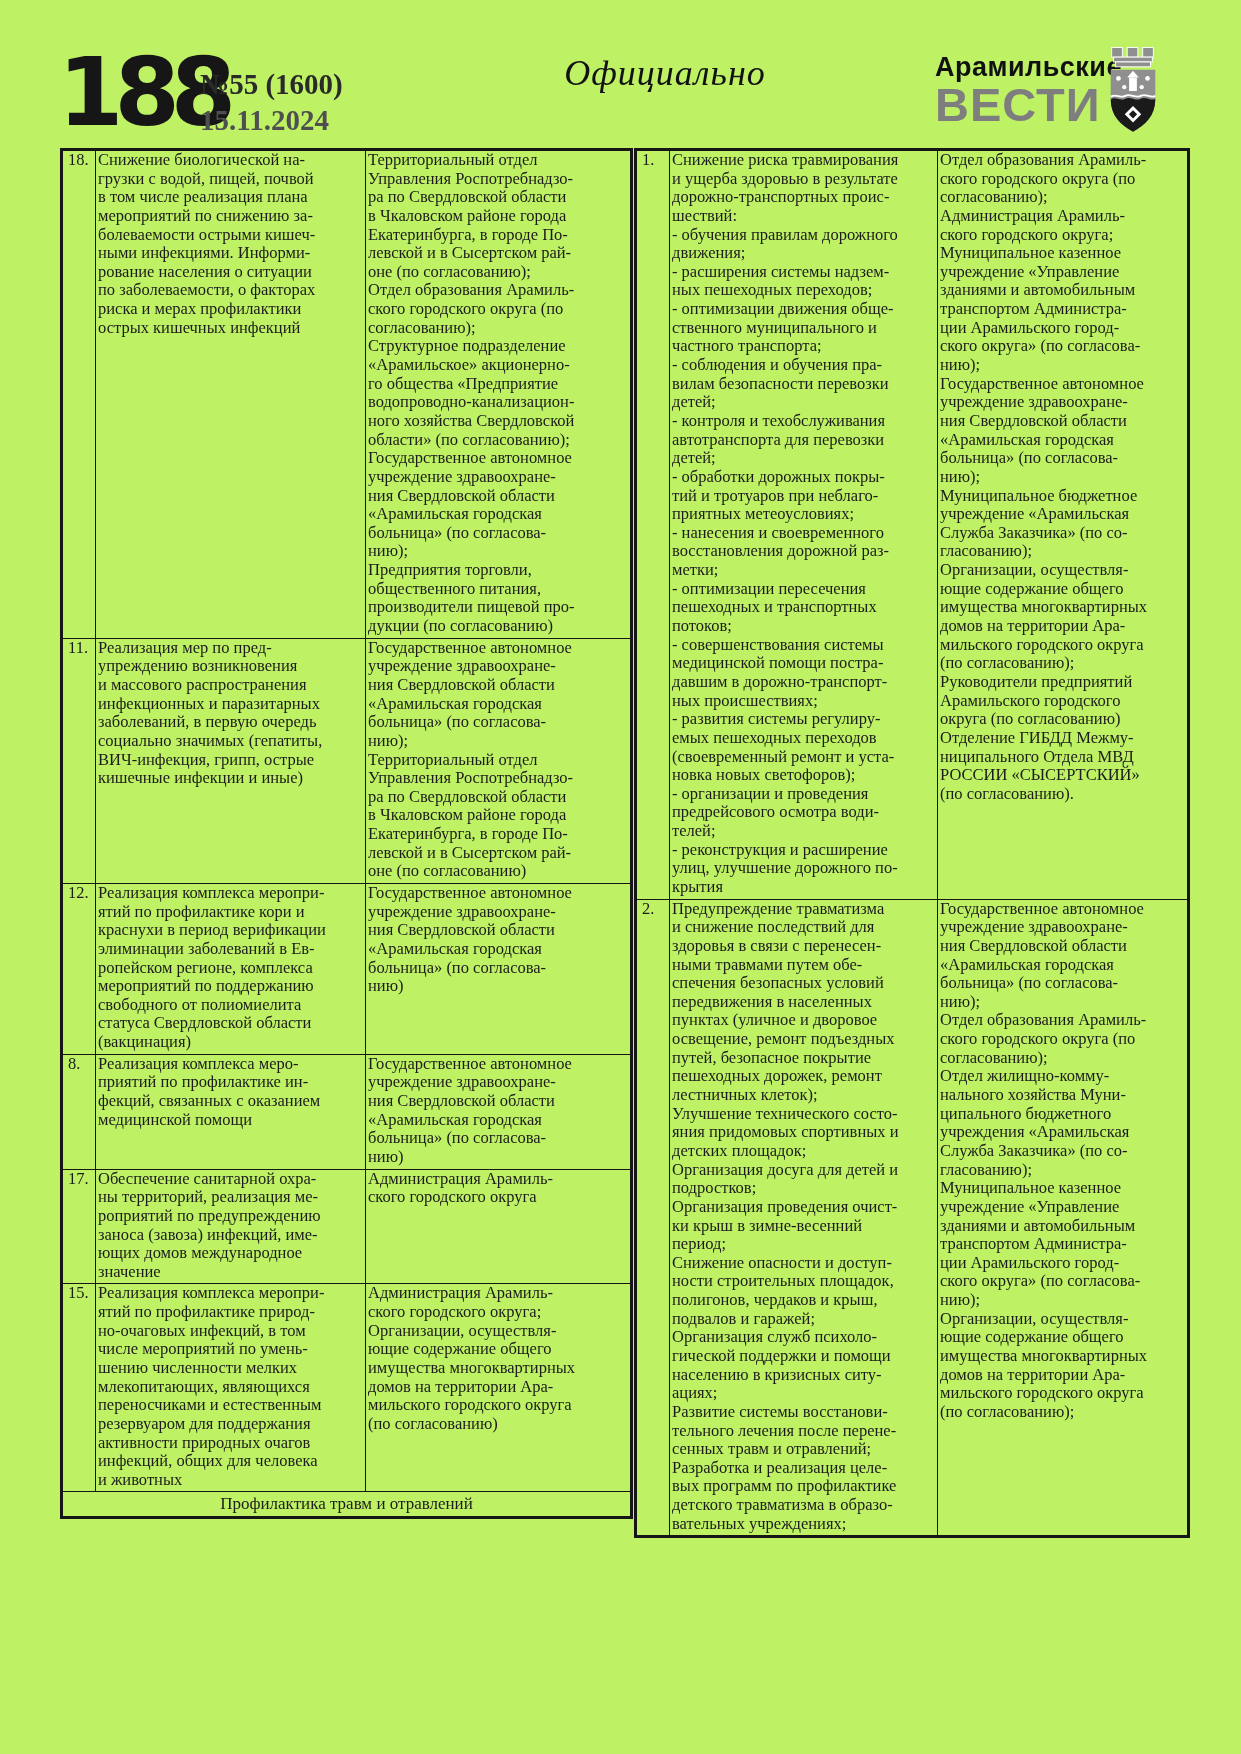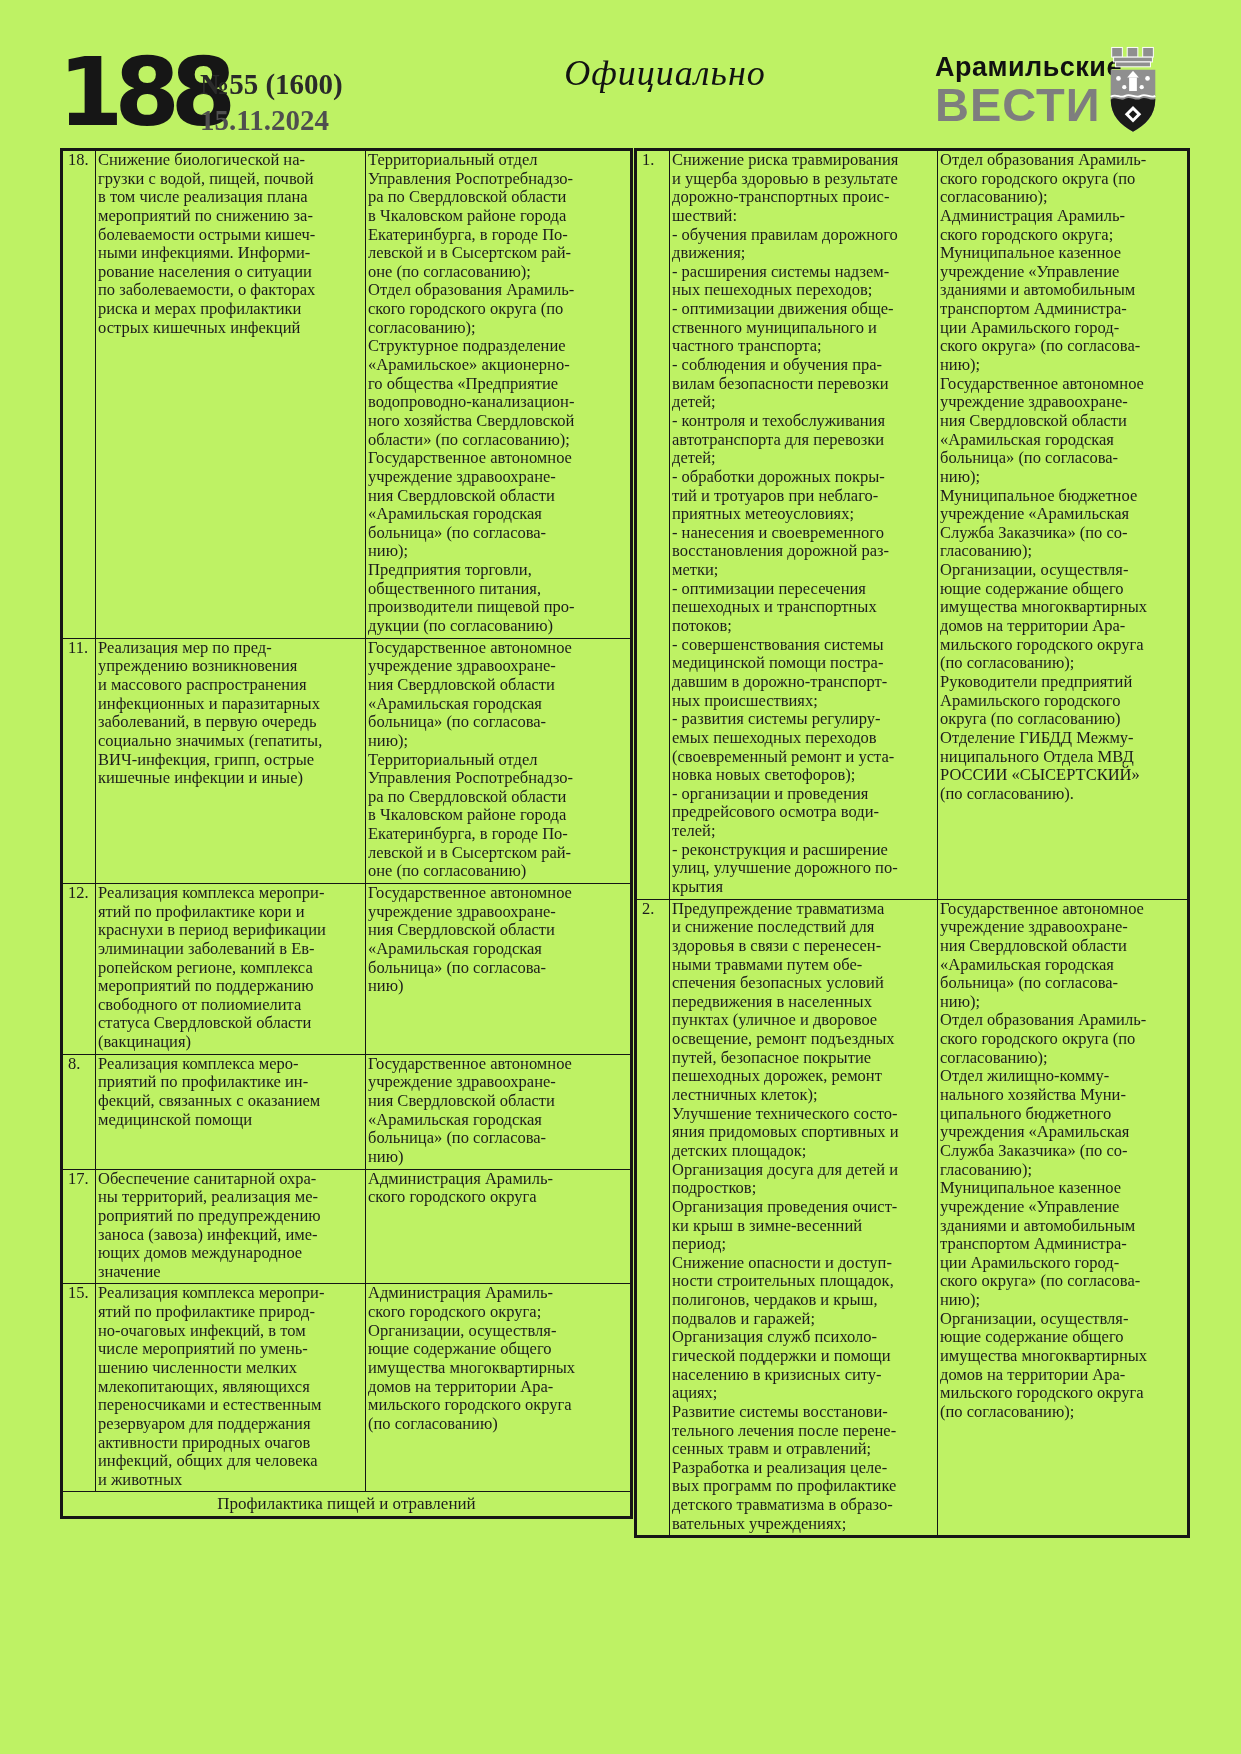--- a/index.html
+++ b/index.html
@@ -217,21 +217,21 @@
         <td>Администрация Арамиль-
 ского городского округа;
 Организации, осуществля-
 ющие содержание общего
 имущества многоквартирных
 домов на территории Ара-
 мильского городского округа
 (по согласованию)</td>
       </tr>
       <tr>
-        <td class="section" colspan="3">Профилактика пищей и отравлений</td>
+        <td class="section" colspan="3">Профилактика травм и отравлений</td>
       </tr>
     </tbody>
   </table>
 
   <table class="doc" id="right-table">
     <colgroup>
         <col class="c1">
         <col class="c2">
         <col class="c3">
       </colgroup>

